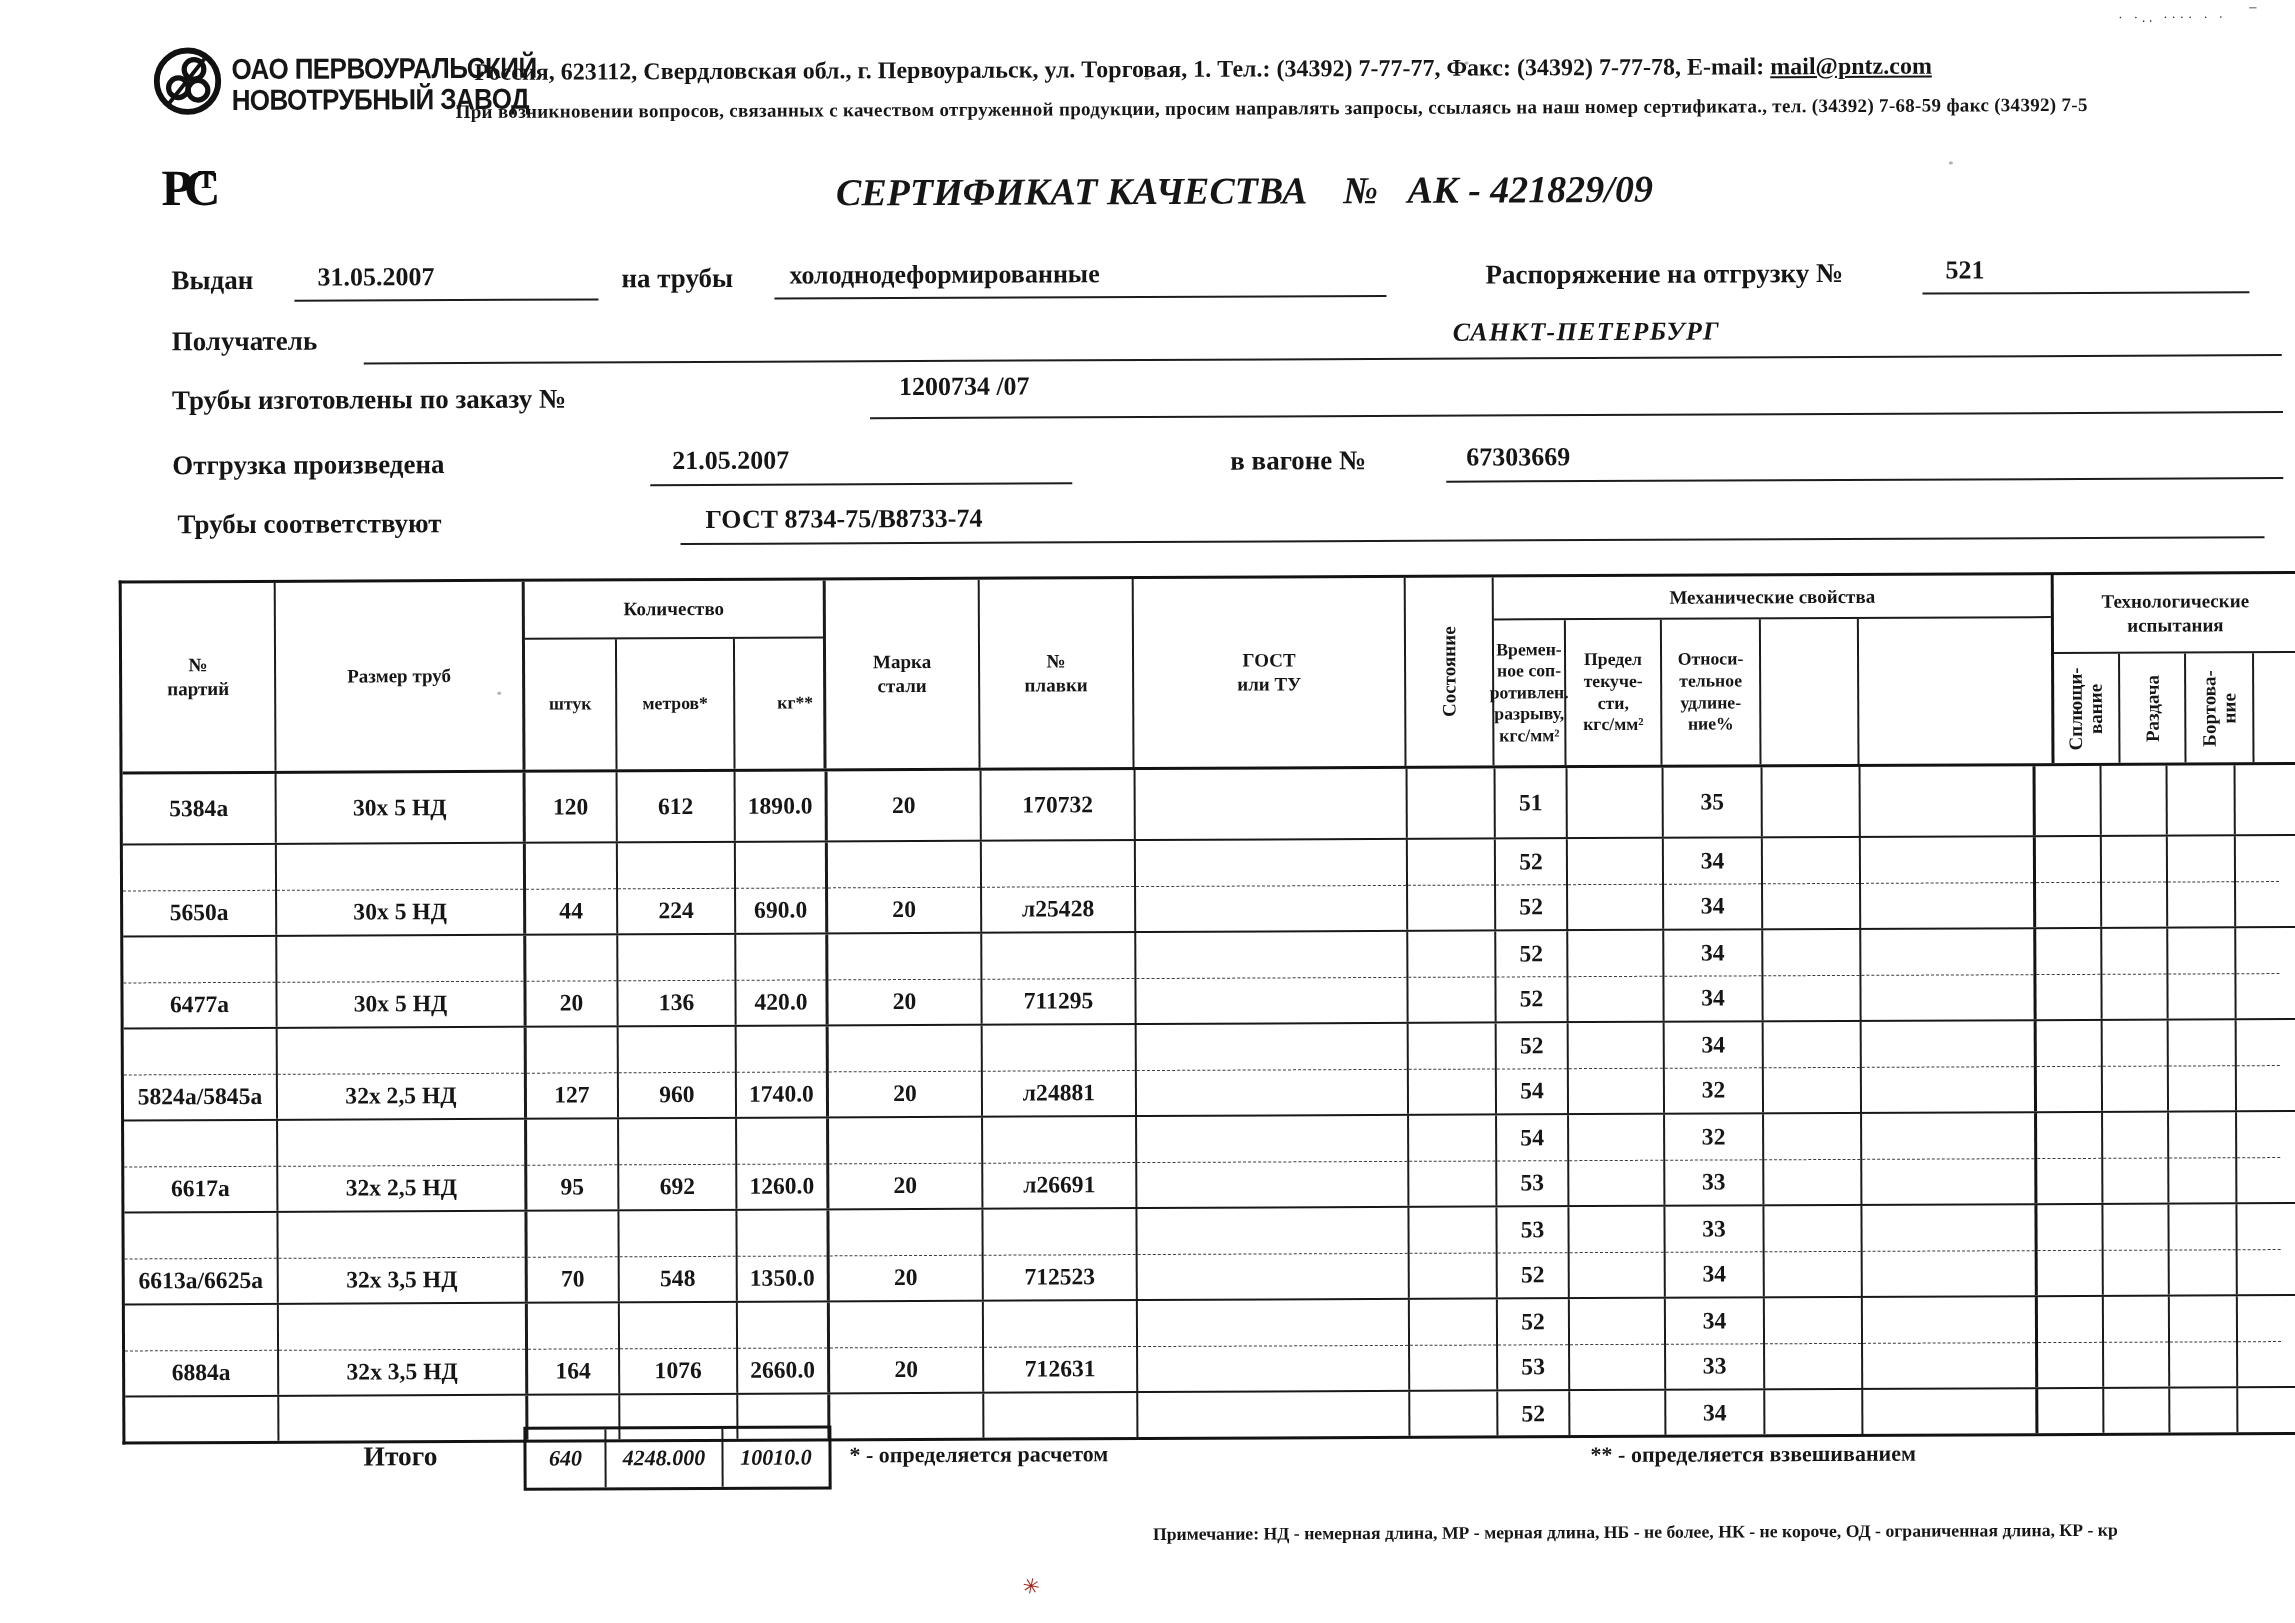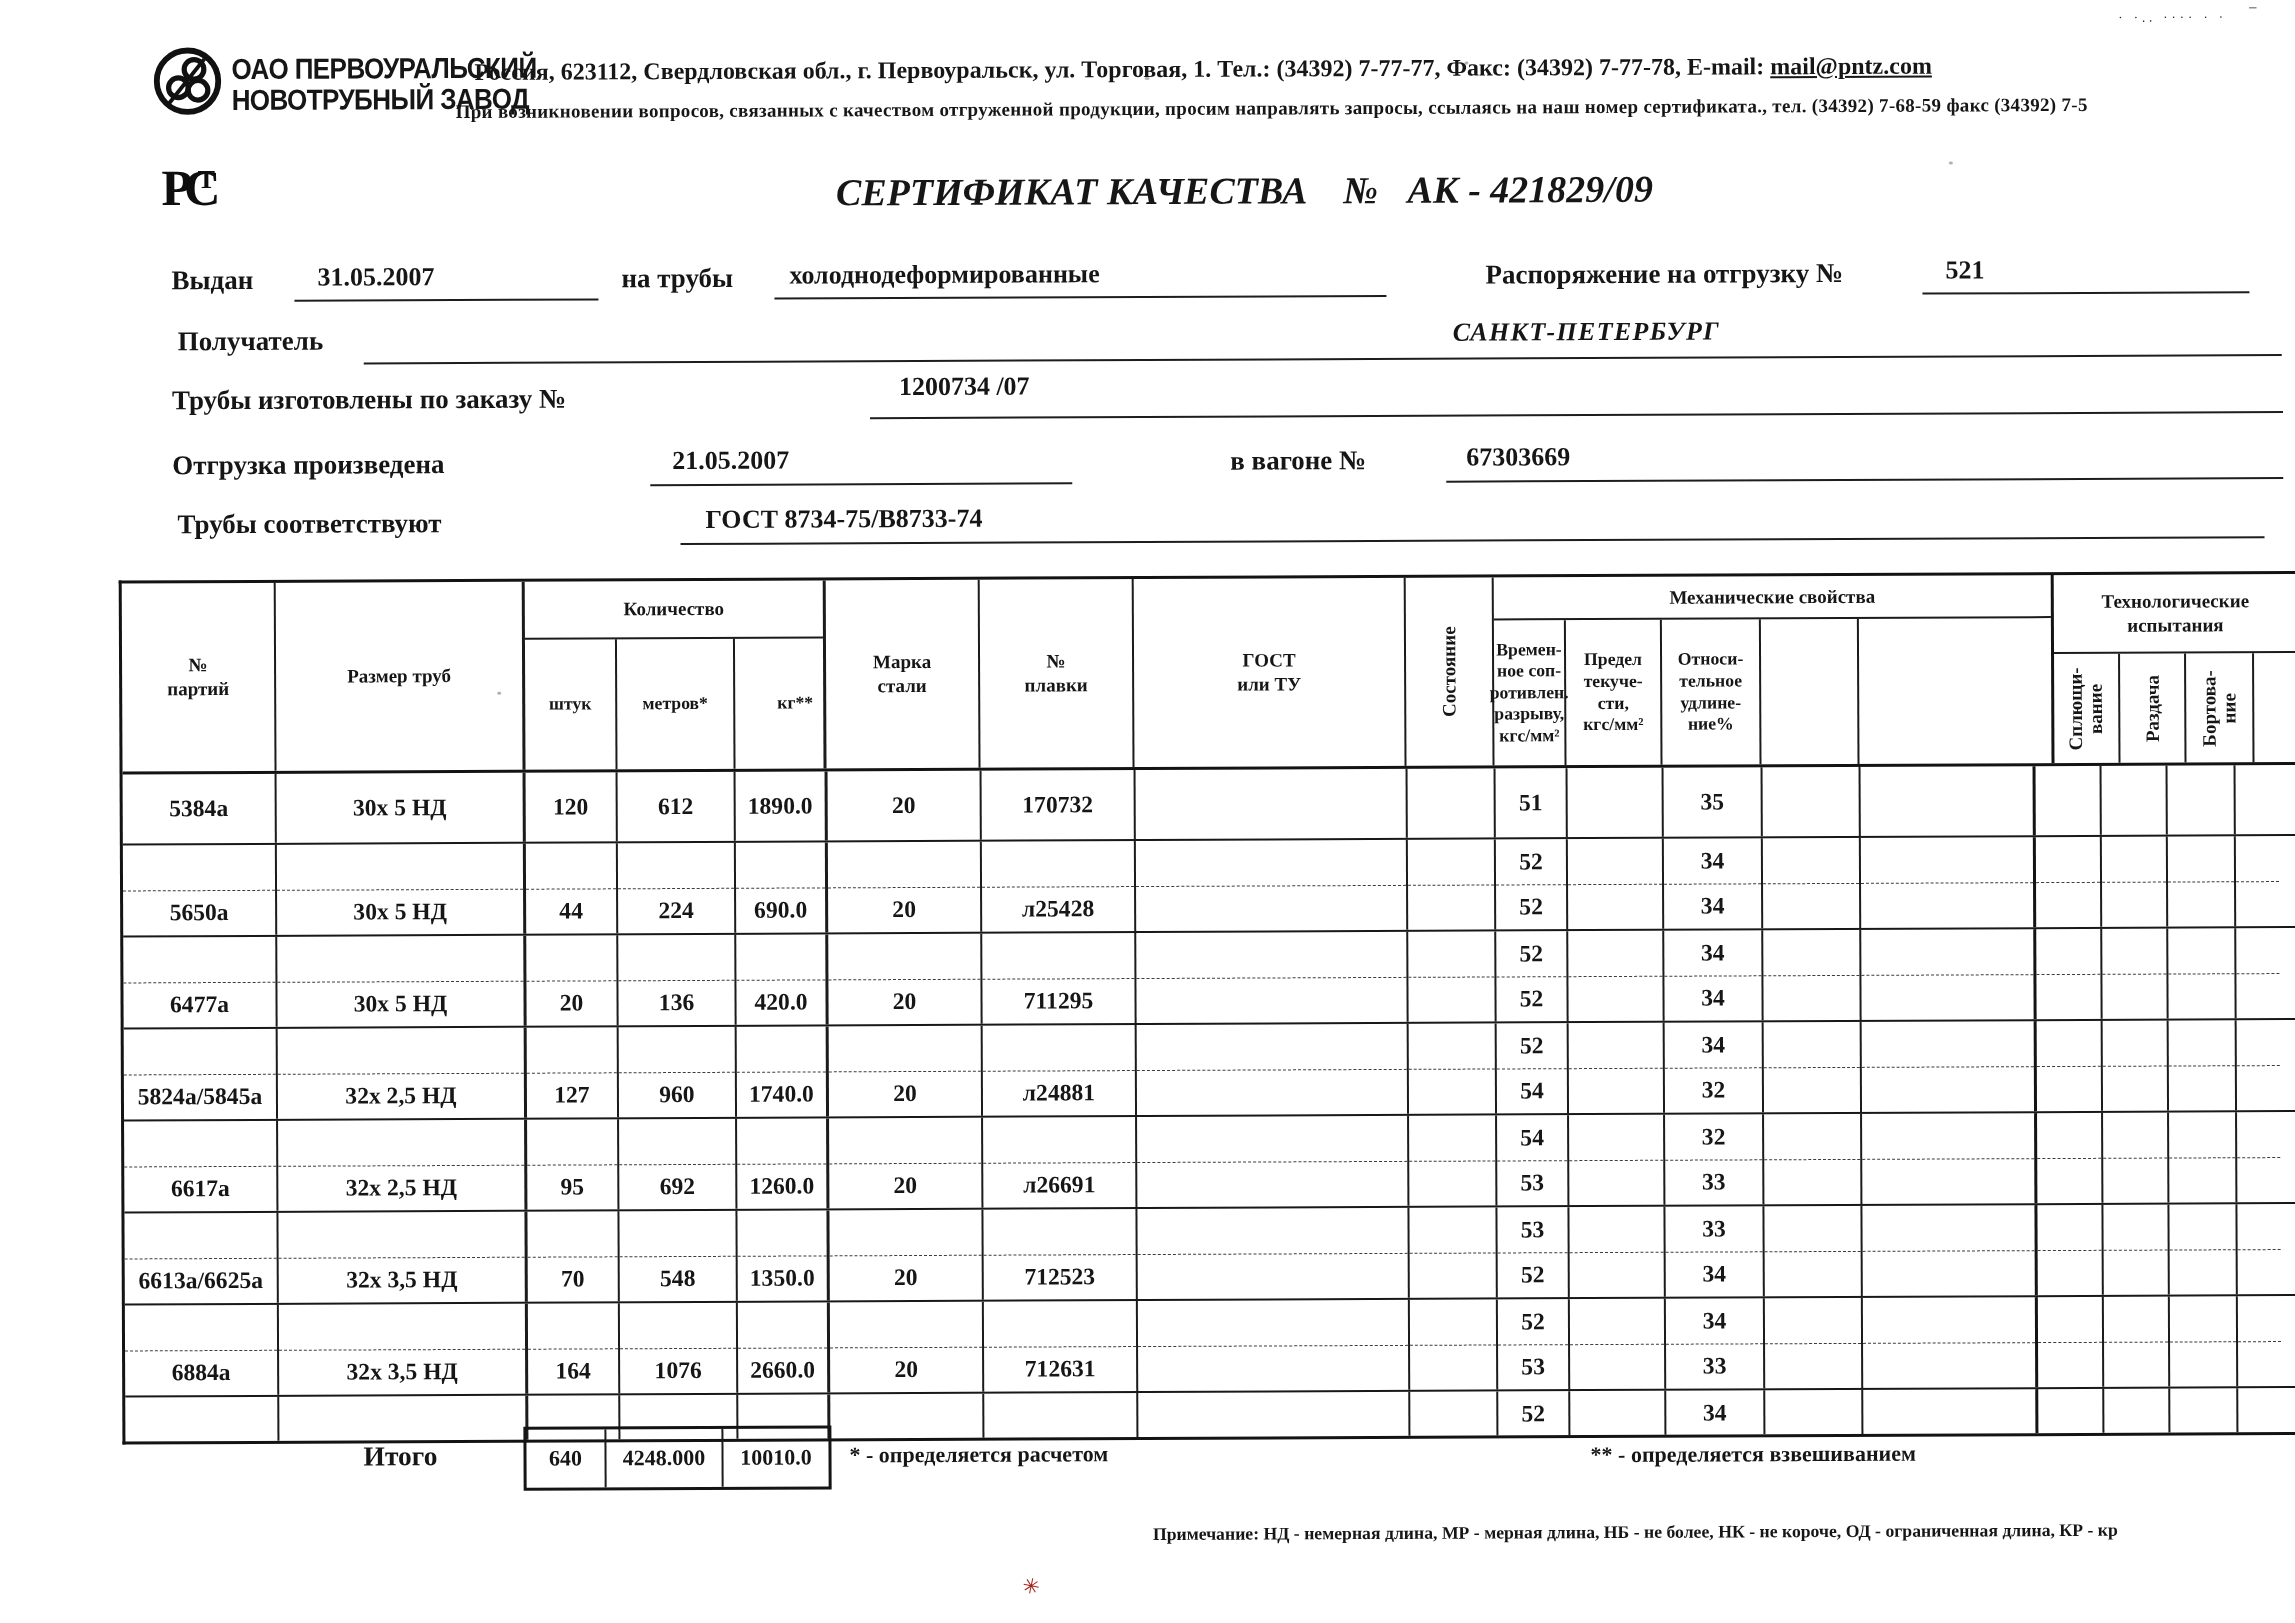--- a/index.html
+++ b/index.html
@@ -54,21 +54,21 @@
   .trow.last{border-bottom:none;}
   .cell{display:flex;align-items:center;justify-content:center;}
   .cellv{flex-direction:column;align-items:stretch;justify-content:flex-start;}
   .half{flex:1;display:flex;align-items:center;justify-content:center;}
   .half.top{border-bottom:1.3px dashed #3d3d3d;}
 
   
   .totals-box{left:520px;top:1424px;width:308px;height:64px;border:3.3px solid #141414;
               display:flex;box-sizing:border-box;}
   .tb-c{display:flex;align-items:center;justify-content:center;font-weight:600;font-size:22px;
-        border-right:2px solid #1b1b1b;box-sizing:border-box;}
+        border-right:2px solid #1b1b1b;box-sizing:border-box;font-style:italic;}
   .tb-c:last-child{border-right:none;}
   .totals-label{left:360px;top:1437px;font-weight:bold;font-size:27.5px;}
   .note-star{left:846px;top:1441px;font-weight:bold;font-size:22px;}
   .note-dstar{left:1587px;top:1444px;font-weight:bold;font-size:22px;}
   .remark{left:1149px;top:1524px;font-weight:600;font-size:17.7px;white-space:nowrap;}
   .red-mark{left:1018px;top:1574px;color:#a3251d;font-size:21px;transform:rotate(12deg);}
   .speck{position:absolute;background:#555;opacity:.45;border-radius:50%;}
 </style>
 </head>
 <body>
@@ -102,21 +102,21 @@
   <span class="abs flabel" style="left:173px;top:261px">Выдан</span>
   <span class="abs fvalue" style="left:319px;top:259px">31.05.2007</span>
   <div class="abs uline" style="left:296px;top:296px;width:304px"></div>
   <span class="abs flabel" style="left:623px;top:261px">на трубы</span>
   <span class="abs fvalue" style="left:791px;top:259px">холоднодеформированные</span>
   <div class="abs uline" style="left:776px;top:296px;width:612px"></div>
   <span class="abs flabel" style="left:1487px;top:261px">Распоряжение на отгрузку №</span>
   <span class="abs fvalue" style="left:1947px;top:259px">521</span>
   <div class="abs uline" style="left:1924px;top:296px;width:327px"></div>
 
-  <span class="abs flabel" style="left:179px;top:322px">Получатель</span>
+  <span class="abs flabel" style="left:173px;top:322px">Получатель</span>
   <span class="abs fvalue it" style="left:1454px;top:319px">САНКТ-ПЕТЕРБУРГ</span>
   <div class="abs uline" style="left:365px;top:359px;width:1918px"></div>
 
   <span class="abs flabel" style="left:173px;top:381px">Трубы изготовлены по заказу №</span>
   <span class="abs fvalue" style="left:900px;top:371px">1200734   /07</span>
   <div class="abs uline" style="left:871px;top:416px;width:1413px"></div>
 
   <span class="abs flabel" style="left:173px;top:446px">Отгрузка произведена</span>
   <span class="abs fvalue" style="left:673px;top:444px">21.05.2007</span>
   <div class="abs uline" style="left:651px;top:482px;width:422px"></div>

